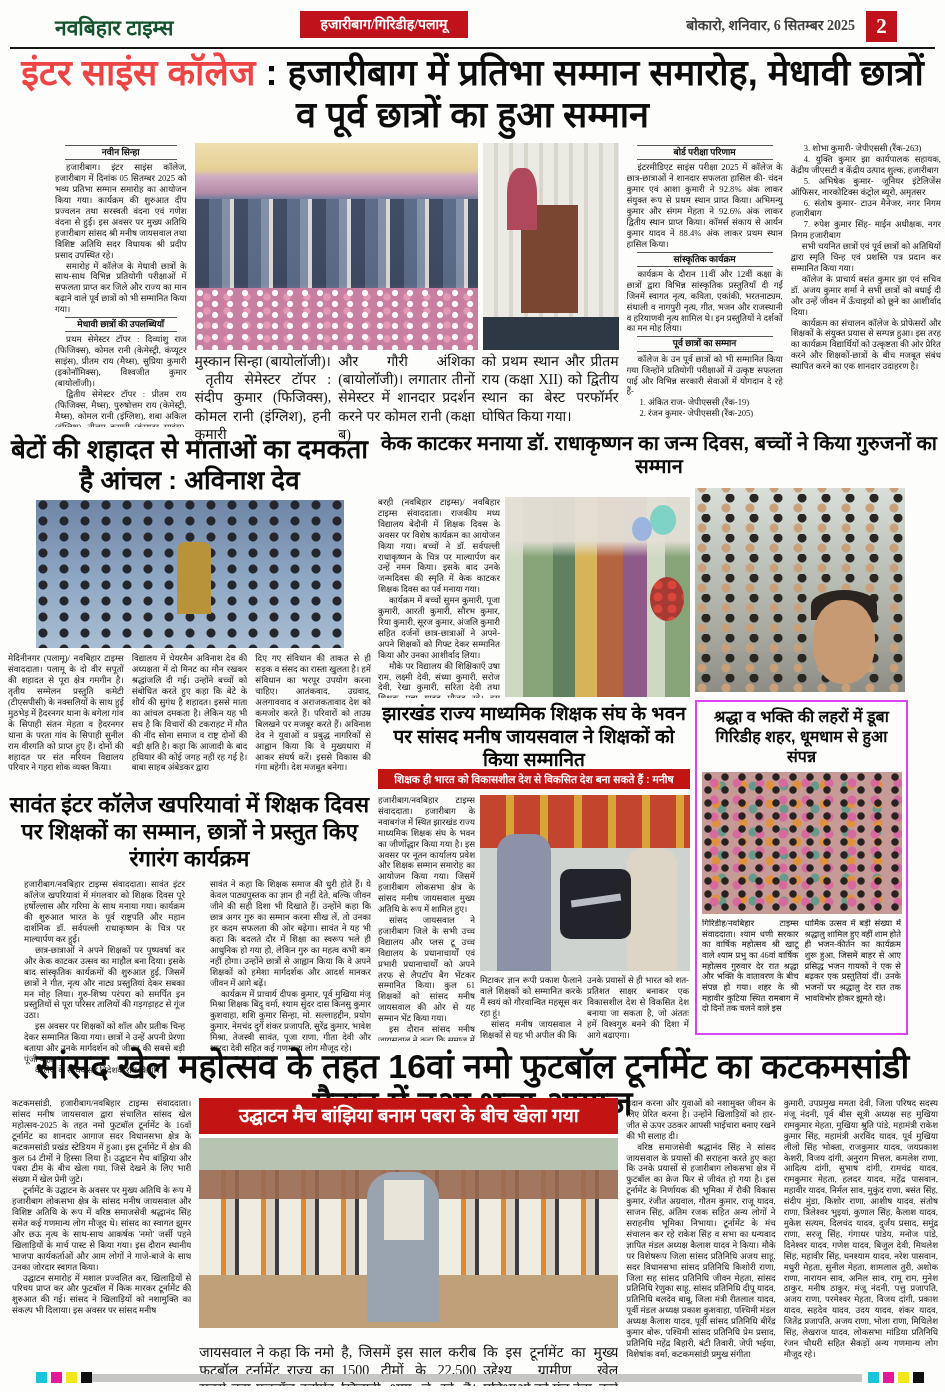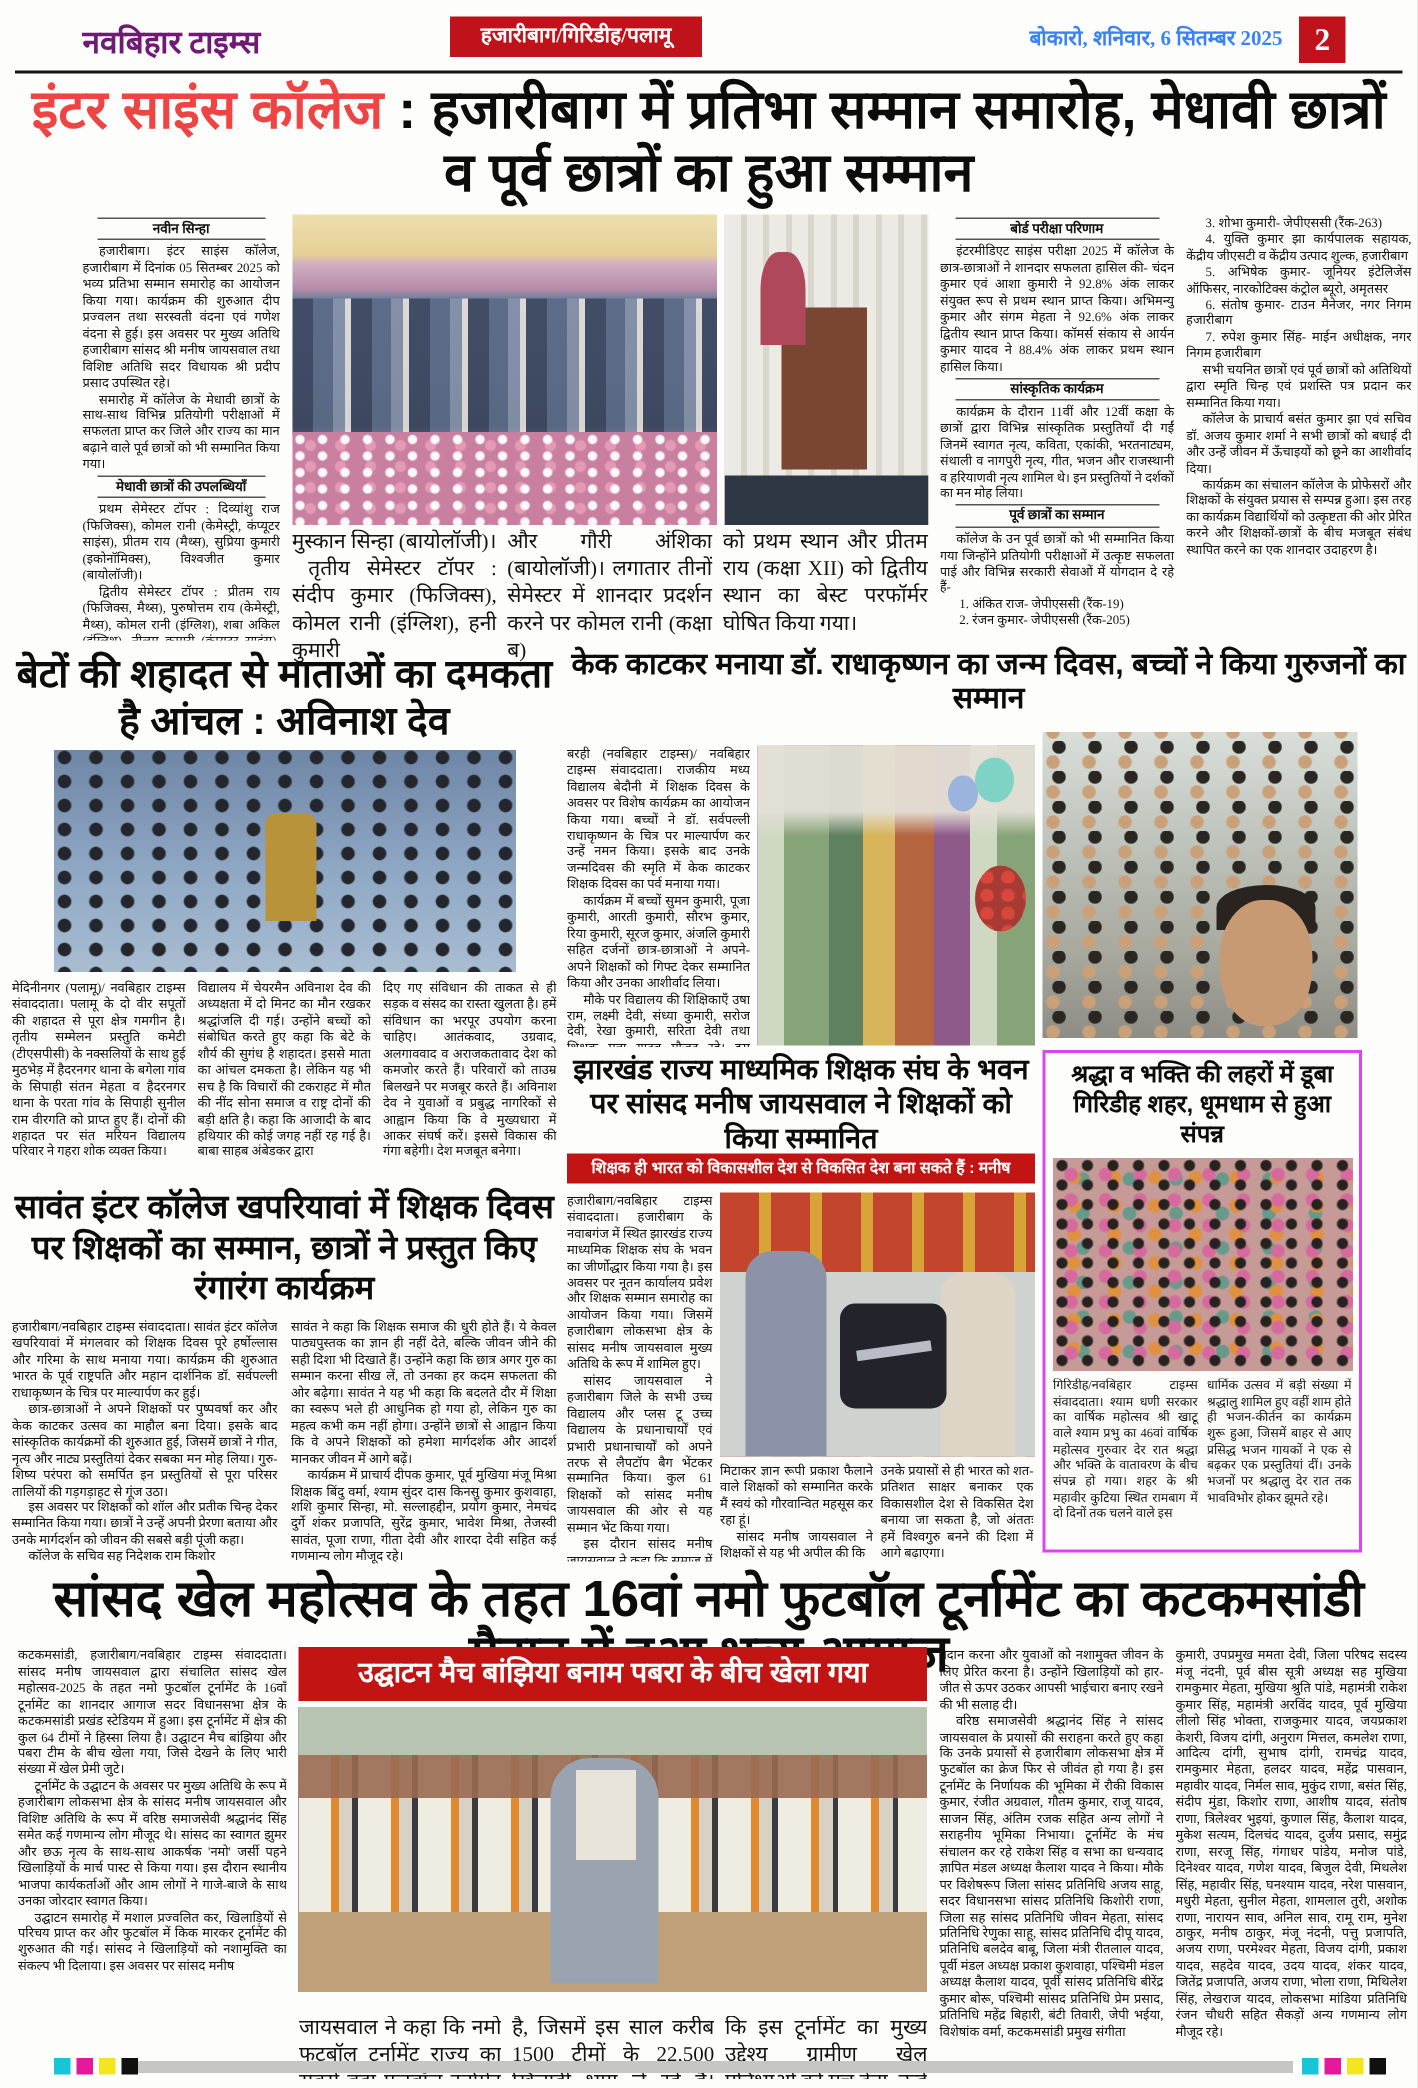--- a/index.html
+++ b/index.html
@@ -3,24 +3,24 @@
 <meta charset="utf-8">
 <style>
   * { margin:0; padding:0; box-sizing:border-box; }
   html,body { background:#d8d8d3; }
   .page {
     position:relative; width:945px; height:1392px; margin:0 auto;
     background:#fdfdfb; color:#121212; overflow:hidden;
     font-family:"Liberation Serif", serif;
   }
   
-  .masthead { position:absolute; left:55px; top:13px; font-size:21px; font-weight:bold; color:#701a75; }
+  .masthead { position:absolute; left:55px; top:13px; font-size:21px; font-weight:bold; color:#14532d; }
   .edition-box { position:absolute; left:300px; top:11px; width:168px; height:27px; background:#c0121a; color:#fff;
     font-size:14px; font-weight:bold; text-align:center; line-height:27px; }
-  .dateline { position:absolute; left:620px; top:15px; width:235px; text-align:right; font-size:14px; font-weight:bold; color:#3b82f6; }
+  .dateline { position:absolute; left:620px; top:15px; width:235px; text-align:right; font-size:14px; font-weight:bold; color:#404040; }
   .pagenum { position:absolute; left:866px; top:11px; width:31px; height:31px; background:#c0121a; color:#fff;
     font-size:21px; font-weight:bold; text-align:center; line-height:31px; }
   .header-rule { position:absolute; left:10px; top:47px; width:925px; border-top:2px solid #161616; }
   
   .hl { font-family:"Liberation Sans", sans-serif; font-weight:700; color:#0c0c0c; }
   .lead-headline { position:absolute; left:10px; top:52px; width:925px; text-align:center; font-size:36px; line-height:1.17; }
   .lead-headline .red { color:#ef4444; }
   
   .bt { font-size:8.6px; line-height:1.27; text-align:justify; overflow:hidden; }
   .p  { text-indent:11px; margin:0; }
@@ -114,21 +114,21 @@
     font-family:"Liberation Sans", sans-serif; font-weight:bold; font-size:10.6px; line-height:20px; text-align:center; }
   
   .giridih-box { position:absolute; left:695px; top:700px; width:213px; height:335px; border:2px solid #d946ef; padding:4px 5px; }
   .g-head { font-size:16px; line-height:1.25; text-align:center; padding:1px 0 5px; }
   .g-cols { display:flex; gap:6px; margin-top:5px; }
   .g-cols > div { width:98px; height:108px; font-size:8.4px; }
   
   .sawant { position:absolute; left:8px; top:792px; width:363px; }
   .sawant h2 { font-size:22px; line-height:1.22; text-align:center; }
   .cols2 { display:flex; gap:9px; margin-top:7px; }
-  .cols2 > div { width:177px; height:232px; }
+  .cols2 > div { width:177px; height:232px;margin-left:16px; }
   .mla-body { position:absolute; left:378px; top:795px; width:312px; height:246px; display:flex; gap:5px; }
   .mla-c1 { width:97px; height:246px; }
   .mla-right { width:210px; display:flex; flex-direction:column; }
   .mla-caps { display:flex; gap:5px; margin-top:4px; }
   .mla-caps > div { width:102px; height:64px; }
   
   .fb-head { position:absolute; left:8px; top:1048px; width:929px; text-align:center; font-size:34px; line-height:1.1; }
   .fb-body { position:absolute; left:12px; top:1098px; width:926px; height:276px; display:flex; gap:8px; }
   .fb-c1 { width:180px; height:262px; }
   .fb-mid { width:420px; }

